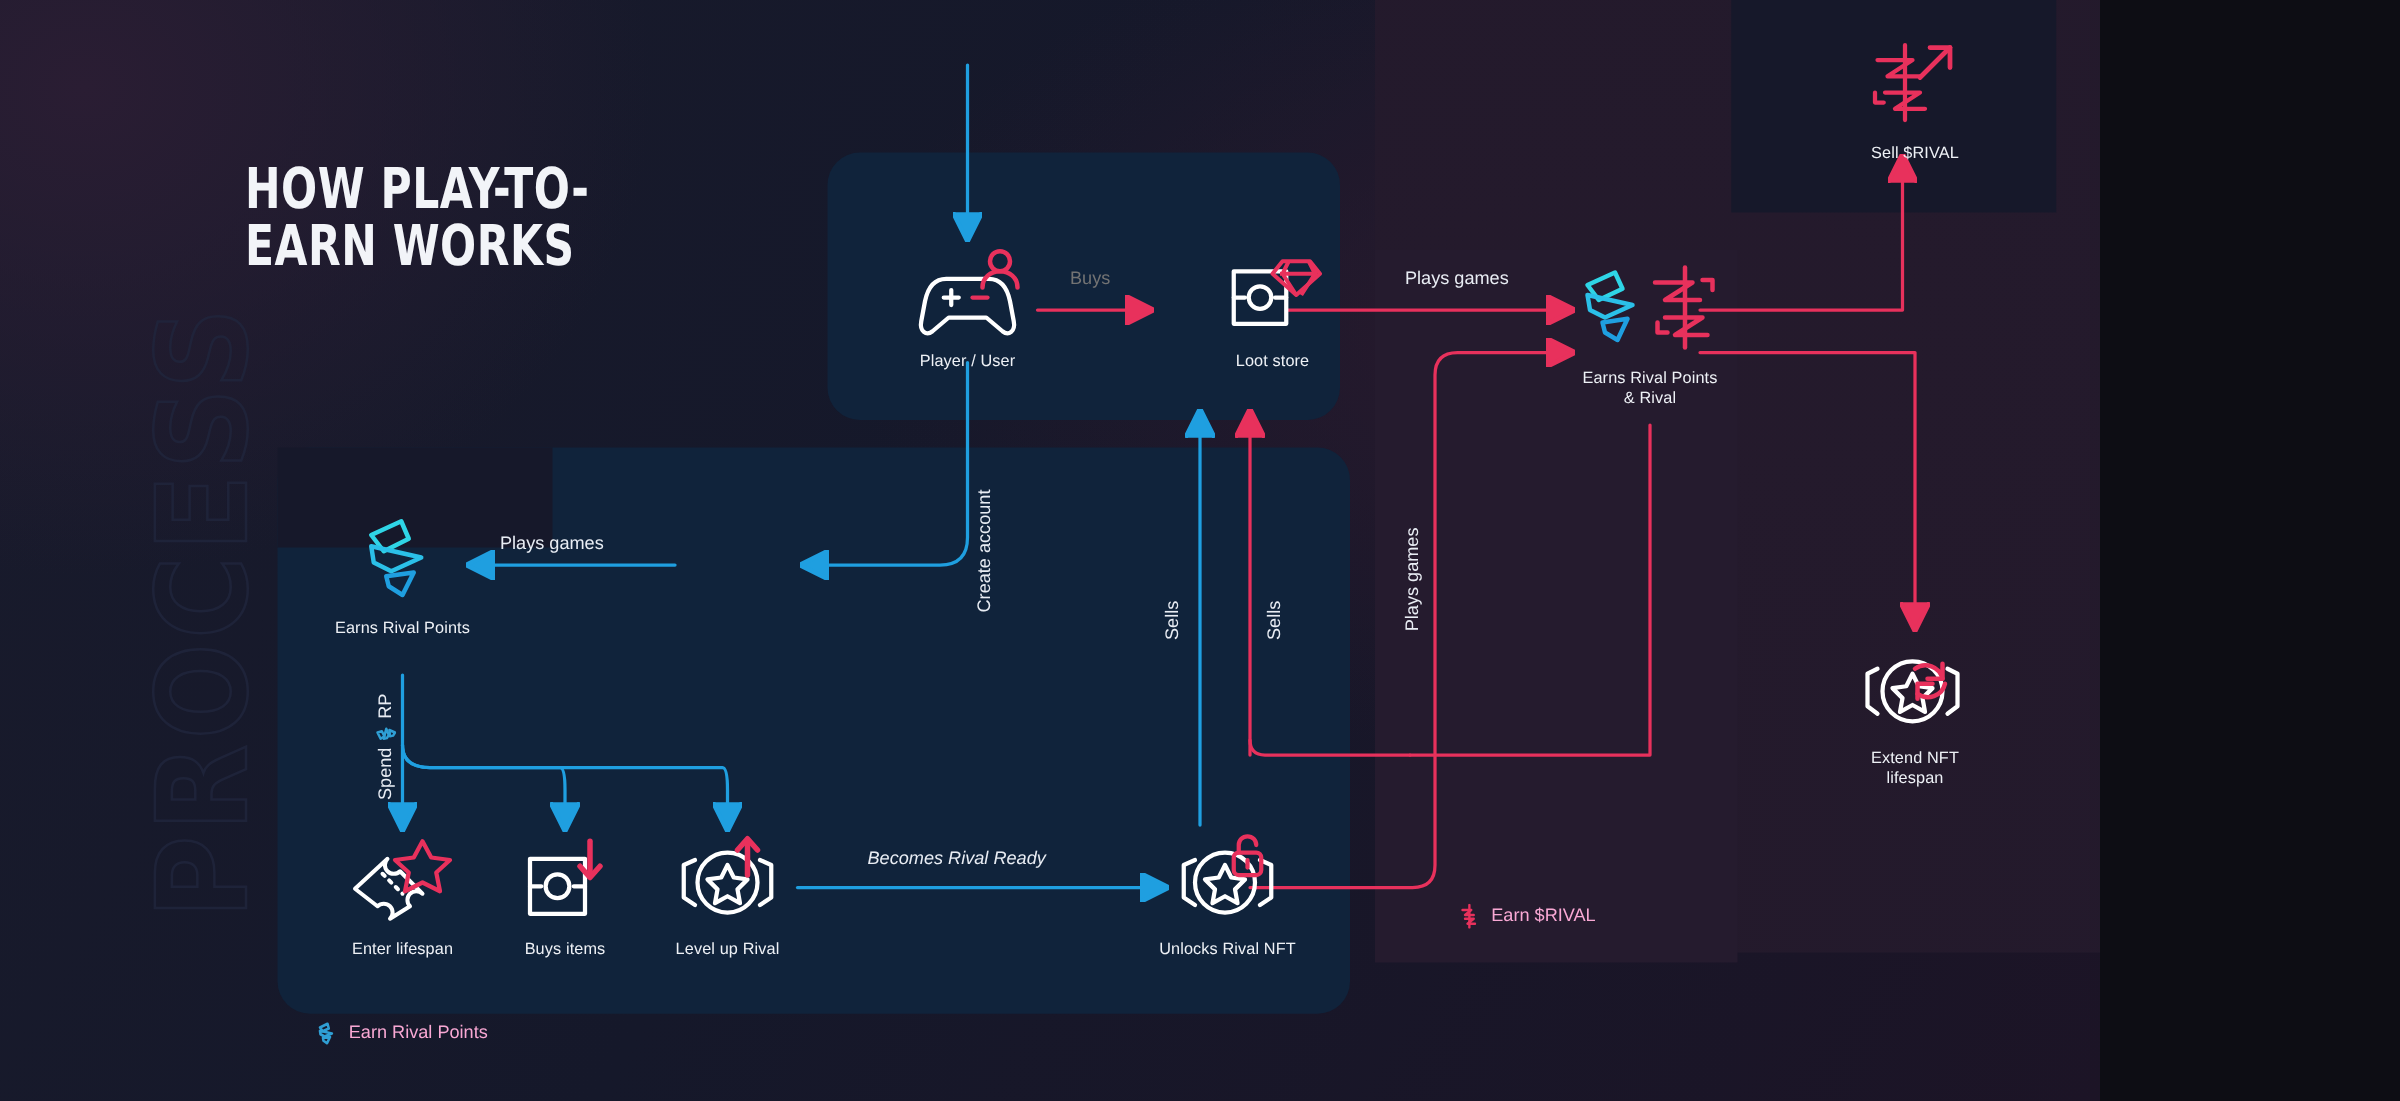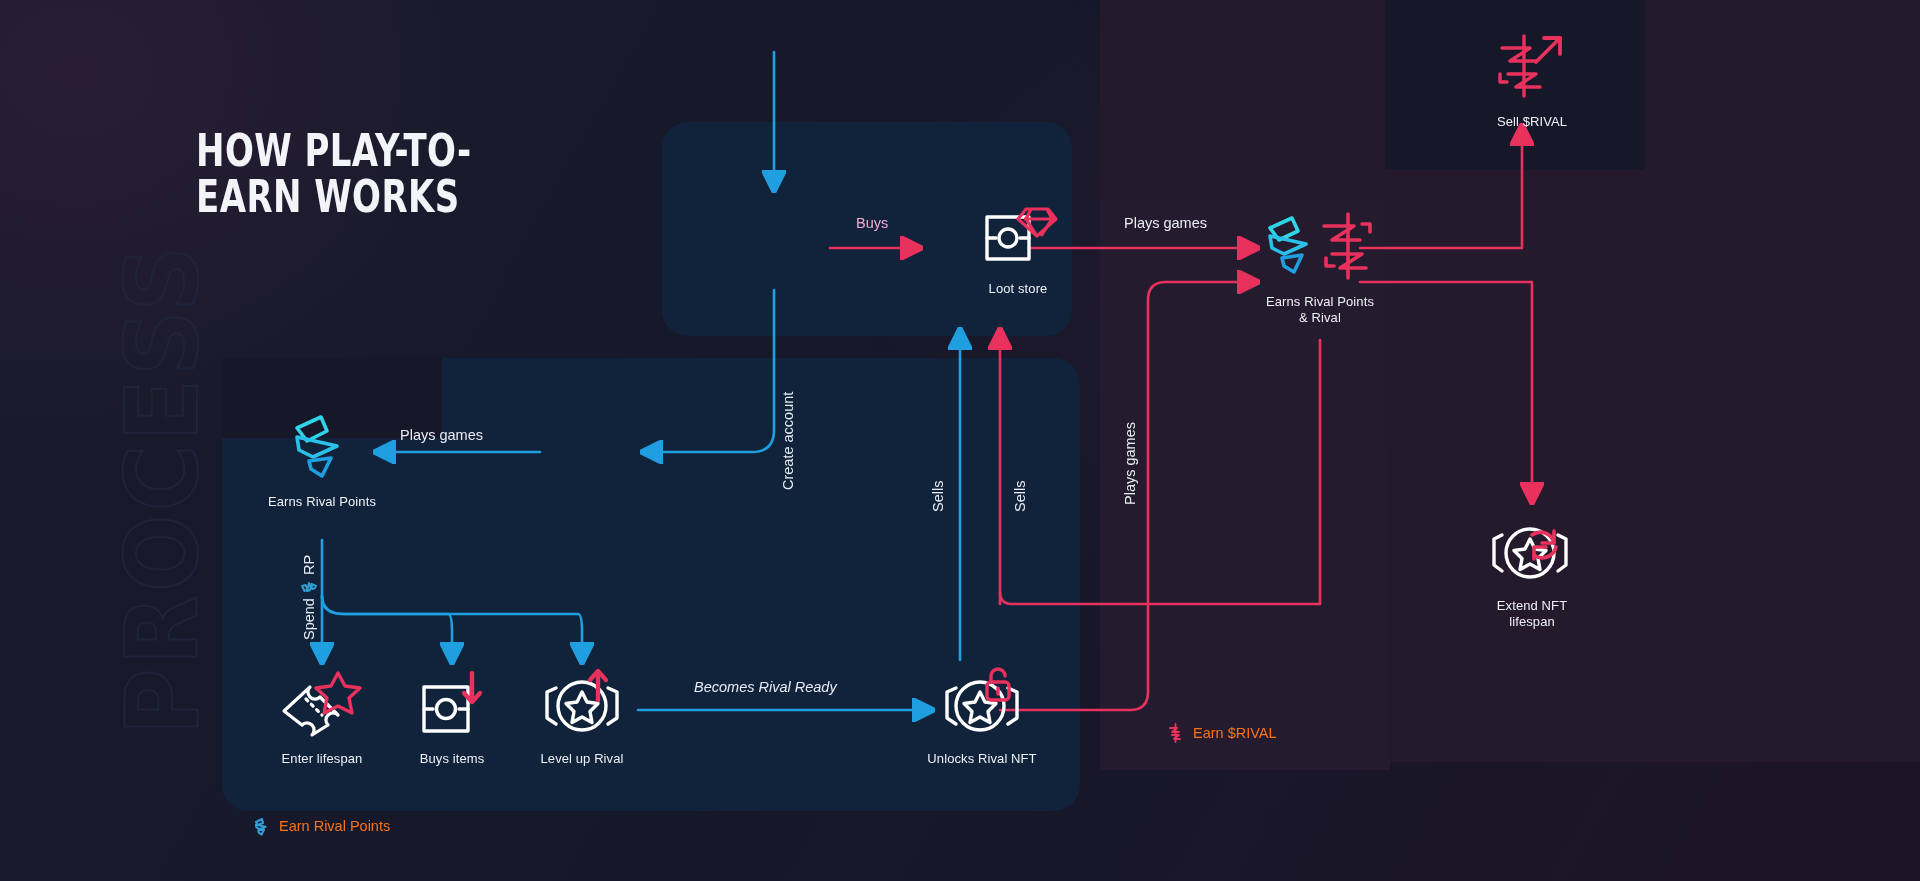--- a/index.html
+++ b/index.html
@@ -1,17 +1,17 @@
 <!DOCTYPE html>
 <html><head>
 <meta charset="utf-8">
 <style>
   html,body{margin:0;padding:0;background:#0d0d14;}
   body{font-family:"Liberation Sans",sans-serif;}
-  #stage{position:relative;width:1920px;height:881px;overflow:hidden;
+  #stage{position:relative;width:1680px;height:881px;overflow:hidden;
     background:#16182a;}
   
   .bg-base{position:absolute;inset:0;
     background:
       radial-gradient(900px 500px at 78% 30%, #2a1a2e 0%, rgba(42,26,46,0) 70%),
       radial-gradient(700px 600px at 4% 8%, #2a1d33 0%, rgba(42,29,51,0) 65%),
       linear-gradient(120deg,#191b2c 0%, #15182a 45%, #1c1426 100%);
   }
   .bg-purple-right{position:absolute;left:1100px;top:0;width:820px;height:762px;
     background:linear-gradient(180deg,#241a2c 0%, #241a2c 100%);
@@ -42,26 +42,26 @@
 
   
   .node{position:absolute;display:flex;flex-direction:column;align-items:center;
     width:190px;margin-left:-95px;}
   .node .icon{height:78px;display:flex;align-items:center;justify-content:center;}
   .node .cap{margin-top:8px;color:#eef1f6;font-size:13px;line-height:1.22;
     text-align:center;font-weight:400;letter-spacing:.1px;white-space:pre-line;}
 
   
   .elab{position:absolute;font-size:14.5px;color:#e9edf4;white-space:nowrap;}
-  .elab.pink{color:#f9a8d4;}
+  .elab.pink{color:#737373;}
   .elab.vert{transform:rotate(-90deg);transform-origin:left top;}
 
   
   .legend{position:absolute;display:flex;align-items:center;gap:9px;
-    font-size:14.5px;color:#f97316;}
+    font-size:14.5px;color:#f9a8d4;}
   .legend .sw{width:16px;height:20px;display:flex;align-items:center;}
 
   svg.wires{position:absolute;inset:0;width:1920px;height:881px;
     pointer-events:none;overflow:visible;}
 </style>
 </head>
 <body>
 
 <div id="stage">
 
@@ -120,20 +120,38 @@
       <path d="M1128,604 L1320,604 L1320,340" stroke="#e8315c"></path>
 
       <path d="M1000,710 L1130,710 Q1148,710 1148,692 L1148,300 Q1148,282 1166,282 L1255,282" stroke="#e8315c" marker-end="url(#apf)"></path>
 
       <path d="M1360,248 L1522,248 L1522,128" stroke="#e8315c" marker-end="url(#apf)"></path>
 
       <path d="M1360,282 L1532,282 L1532,500" stroke="#e8315c" marker-end="url(#apf)"></path>
     </g>
   </svg>
 
+  <div class="node" style="left:774px;top:195px;">
+    <div class="icon">
+      <svg width="86" height="74" viewBox="0 0 86 74">
+        <g fill="none" stroke="#ffffff" stroke-width="3.4" stroke-linecap="round" stroke-linejoin="round">
+          <path d="M26,26 h34 c10,0 15,8 17,18 l3,16 c1.5,8 -4,12 -9,8 l-13,-11 h-30 l-13,11 c-5,4 -10.5,0 -9,-8 l3,-16 c2,-10 7,-18 17,-18 z"></path>
+          <path d="M24,41 h12 M30,35 v12"></path>
+        </g>
+        <g fill="none" stroke="#e8315c" stroke-width="3.4" stroke-linecap="round">
+          <path d="M47,41 h12"></path>
+        </g>
+        <g fill="none" stroke="#e8315c" stroke-width="3.6" stroke-linecap="round" stroke-linejoin="round">
+          <circle cx="69" cy="12" r="8"></circle>
+          <path d="M55,33 c0,-8 6.5,-13 14,-13 c7.5,0 14,5 14,13"></path>
+        </g>
+      </svg>
+    </div>
+    <div class="cap">Player / User</div>
+  </div>
 
   <div class="node" style="left:1018px;top:195px;">
     <div class="icon">
       <svg width="80" height="74" viewBox="0 0 80 74">
         <g fill="none" stroke="#ffffff" stroke-width="3.4" stroke-linecap="round" stroke-linejoin="round">
           <path d="M9,20 h42 v42 h-42 z"></path>
           <path d="M9,41 h9 M42,41 h9"></path>
           <circle cx="30" cy="41" r="9"></circle>
         </g>
         <g fill="none" stroke="#e8315c" stroke-width="3.2" stroke-linejoin="round">

